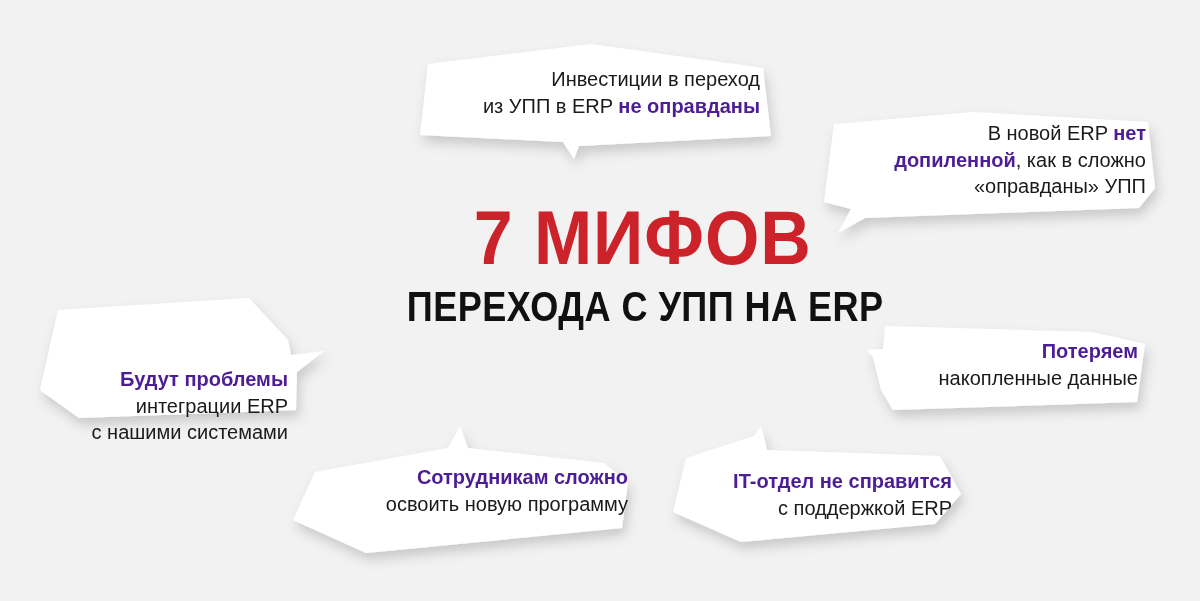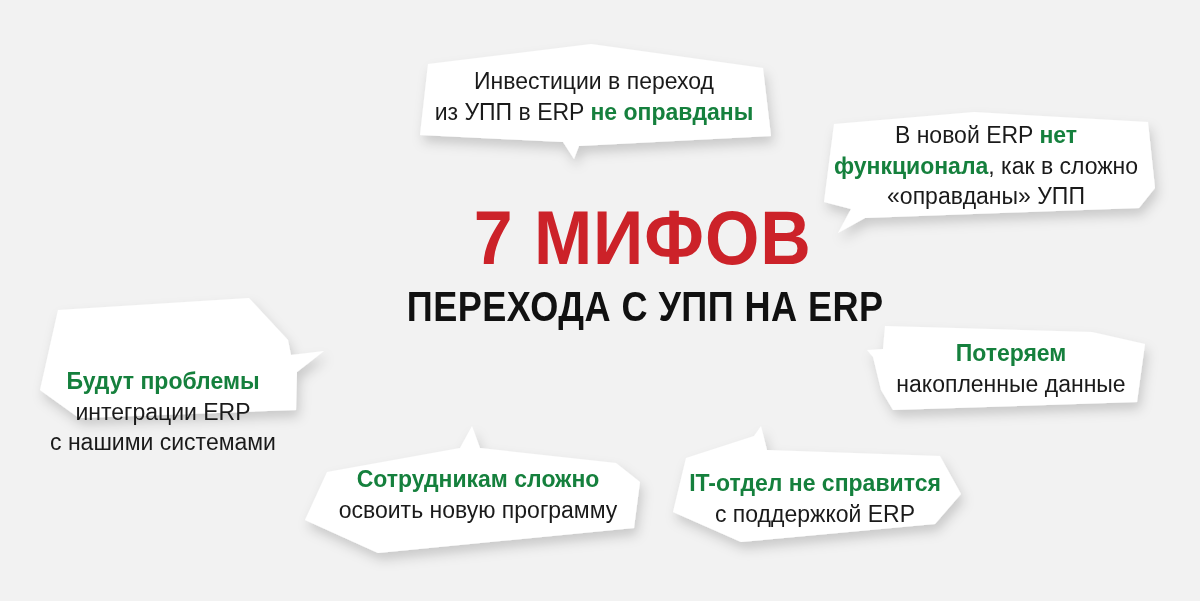--- a/index.html
+++ b/index.html
@@ -60,29 +60,29 @@
   }
   .bubble svg {
     position: absolute;
     left: 0;
     top: 0;
     display: block;
     overflow: visible;
   }
   .bubble-text {
     position: absolute;
-    text-align: center;
+    text-align: right;
     color: #1a1a1a;
-    font-size: 23px;
+    font-size: 20px;
     line-height: 1.33;
     z-index: 3;
     white-space: nowrap;
   }
   .bubble-text .accent {
-    color: #15803d;
+    color: #4c1d95;
     font-weight: 700;
   }
   .bubble-text .plain {
     color: #1a1a1a;
     font-weight: 400;
   }
   .bubble-text .ln {
     display: block;
   }
 </style>
@@ -109,21 +109,21 @@
       <span class="ln"><span class="plain">из УПП в ERP </span><span class="accent">не оправданы</span></span>
     </div>
   </div>
 
   <div class="bubble" style="left:812px; top:98px; width:348px; height:150px;">
     <svg width="348" height="150" viewBox="0 0 348 150">
       <polygon points="22,26 162,14 336,24 343,90 327,110 53,120 26,135 39,111 12,104" fill="#ffffff" filter="url(#bubbleShadow)"></polygon>
     </svg>
     <div class="bubble-text" style="left:14px; top:22px; width:320px;">
       <span class="ln"><span class="plain">В новой ERP </span><span class="accent">нет</span></span>
-      <span class="ln"><span class="accent">функционала</span><span class="plain">, как в сложно</span></span>
+      <span class="ln"><span class="accent">допиленной</span><span class="plain">, как в сложно</span></span>
       <span class="ln plain">«оправданы» УПП</span>
     </div>
   </div>
 
   <div class="bubble" style="left:28px; top:292px; width:300px; height:140px;">
     <svg width="300" height="140" viewBox="0 0 300 140">
       <polygon points="30,18 221,6 260,48 263,63 296,59 269,80 268,118 51,126 12,98" fill="#ffffff" filter="url(#bubbleShadow)"></polygon>
     </svg>
     <div class="bubble-text" style="left:10px; top:32px; width:250px;margin-top:42px;">
       <span class="ln accent">Будут проблемы</span>
@@ -135,21 +135,21 @@
   <div class="bubble" style="left:862px; top:312px; width:300px; height:112px;">
     <svg width="300" height="112" viewBox="0 0 300 112">
       <polygon points="23,14 230,20 283,32 275,90 31,98 19,78 11,45 5,38 21,37" fill="#ffffff" filter="url(#bubbleShadow)"></polygon>
     </svg>
     <div class="bubble-text" style="left:22px; top:26px; width:254px;">
       <span class="ln accent">Потеряем</span>
       <span class="ln plain">накопленные данные</span>
     </div>
   </div>
 
-  <div class="bubble" style="left:300px; top:424px; width:364px; height:146px;text-decoration:underline;">
+  <div class="bubble" style="left:288px; top:424px; width:364px; height:146px;text-decoration:underline;">
     <svg width="364" height="146" viewBox="0 0 364 146">
       <polygon points="27,48 160,24 172,2 180,24 316,39 340,58 334,104 78,129 5,96" fill="#ffffff" filter="url(#bubbleShadow)"></polygon>
     </svg>
     <div class="bubble-text" style="left:16px; top:40px; width:324px;">
       <span class="ln accent">Сотрудникам сложно</span>
       <span class="ln plain">освоить новую программу</span>
     </div>
   </div>
 
   <div class="bubble" style="left:664px; top:424px; width:310px; height:140px;">

